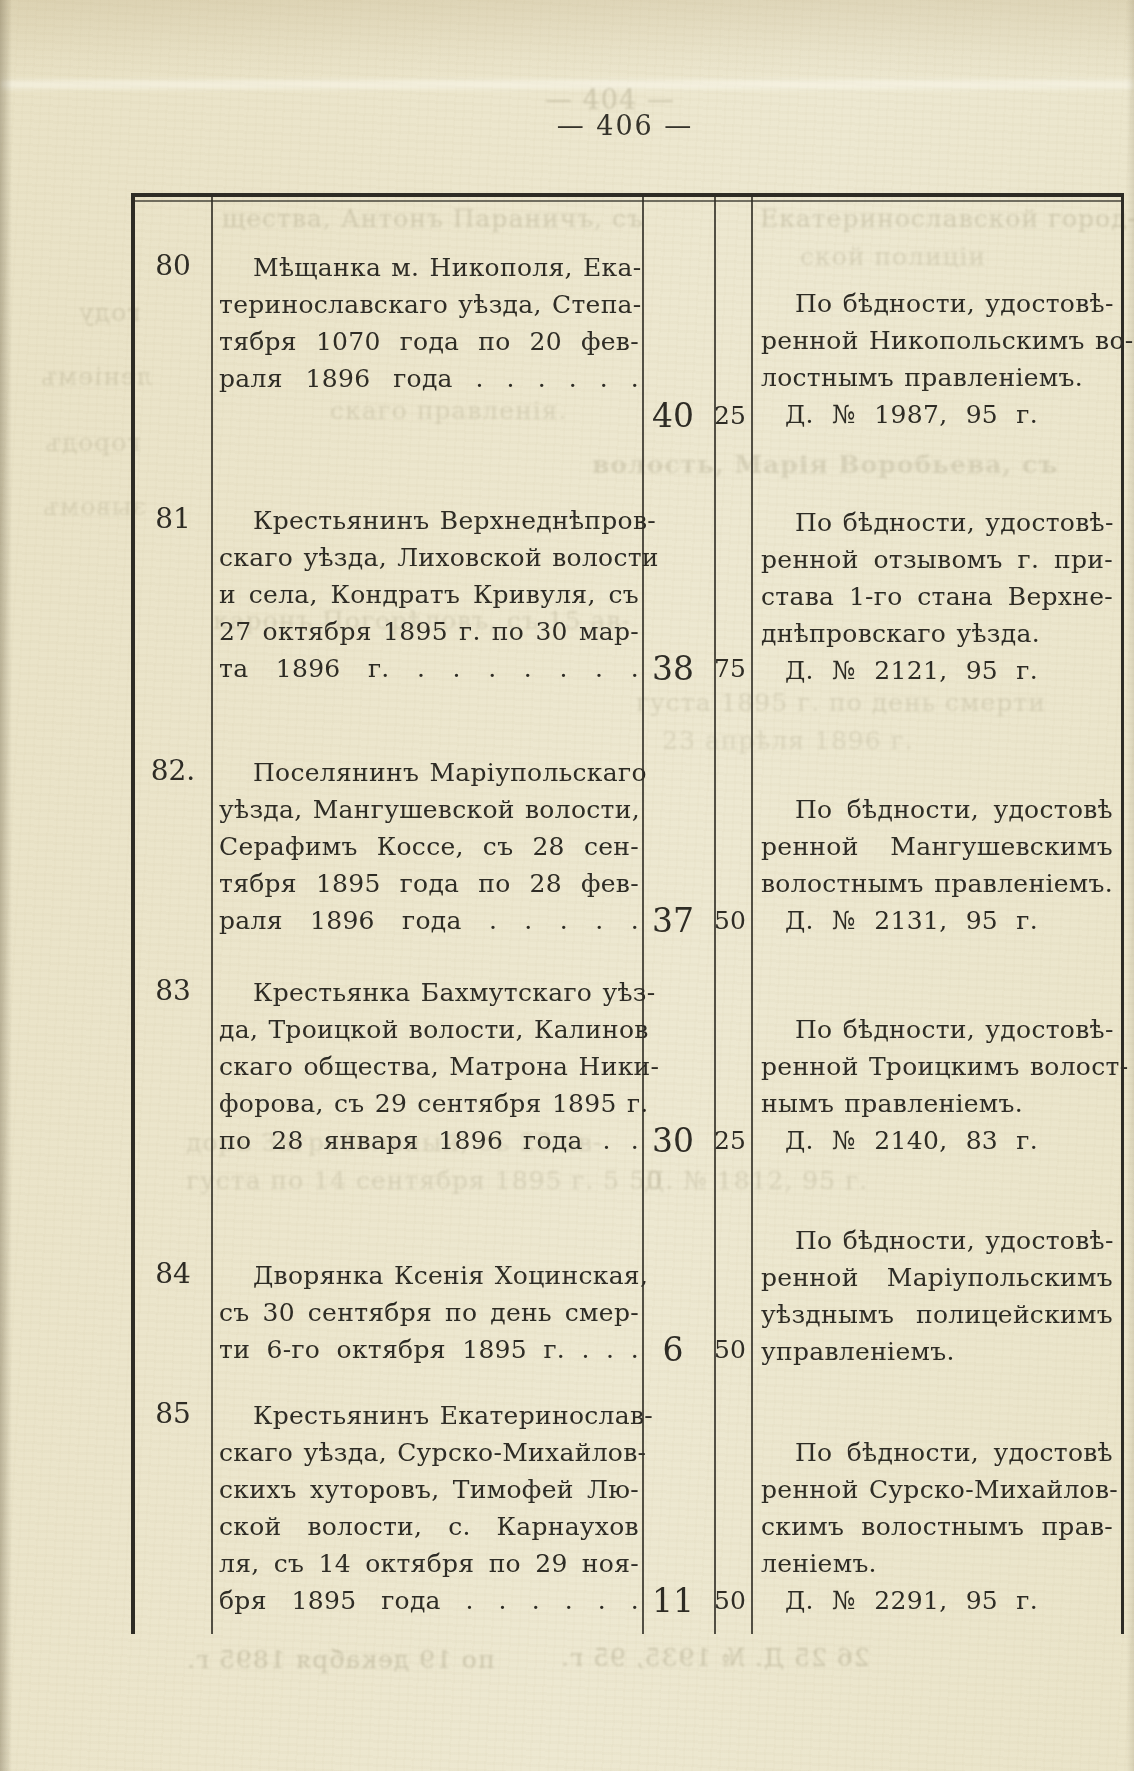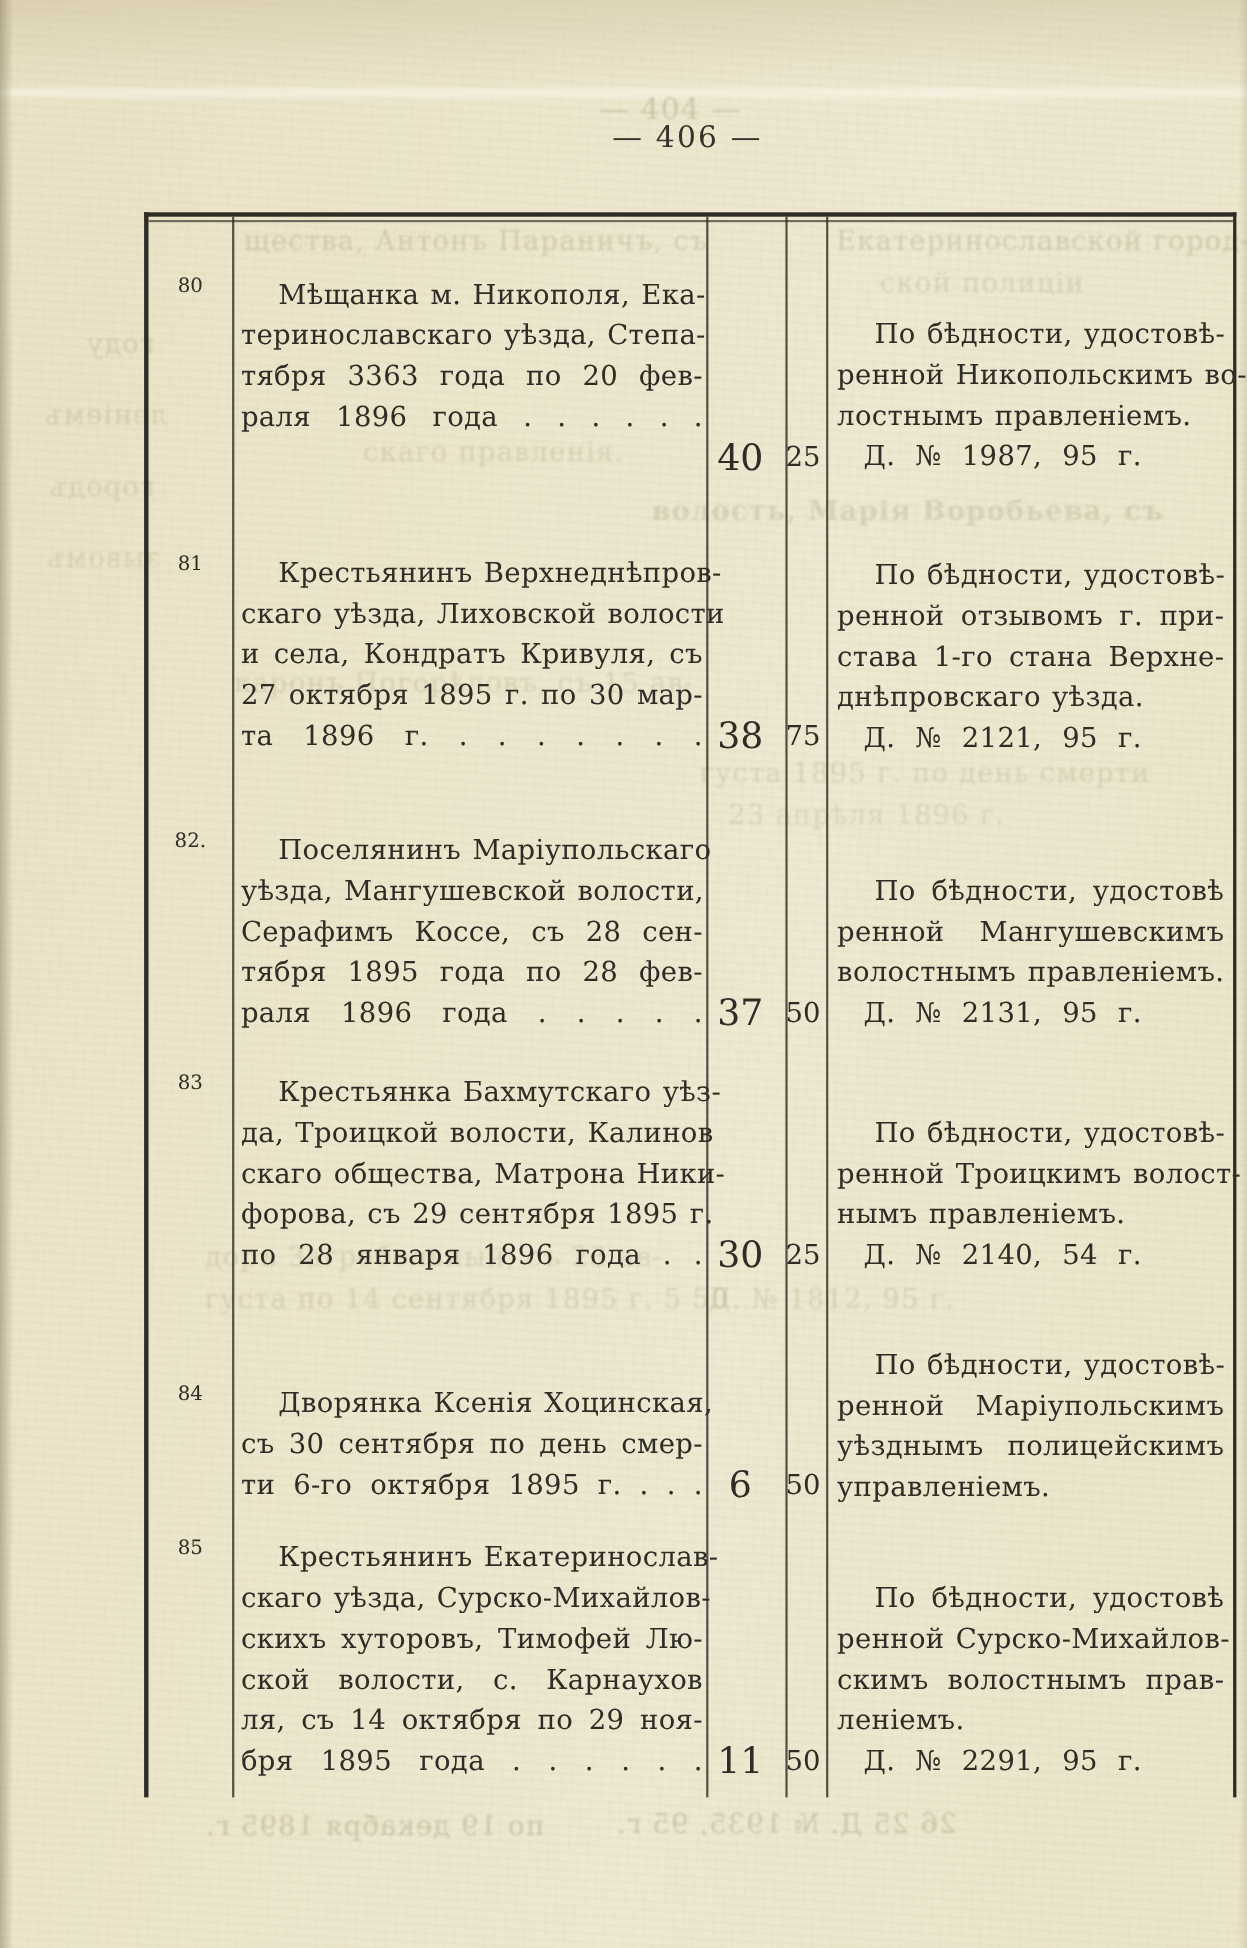--- a/index.html
+++ b/index.html
@@ -28,21 +28,21 @@
   .mir{transform:scaleX(-1);}
 
   .ledger{position:absolute;left:131px;top:193px;width:986px;height:1437px;
     border-left:4px solid #2e2c25;border-right:3px solid #2e2c25;border-top:4px solid #2e2c25;}
   .innerule{position:absolute;top:3px;left:0;width:100%;height:2px;background:rgba(46,44,37,.65);}
   .v{position:absolute;top:0;bottom:0;width:2px;background:rgba(48,45,37,.82);}
   .v1{left:76px;}.v2{left:507px;}.v3{left:579px;}.v4{left:616px;}
 
   .entry{position:absolute;left:0;width:100%;}
   .entry > div{position:absolute;}
-  .num{top:0;left:0;width:76px;text-align:center;font-size:18px;}
+  .num{top:0;left:0;width:76px;text-align:center;font-size:28px;}
   .desc{top:0;left:84px;width:420px;}
   .notes{left:626px;width:352px;}
   .ln{height:37px;line-height:37px;font-size:25px;letter-spacing:.3px;word-spacing:2px;
       text-align:justify;text-align-last:justify;white-space:nowrap;}
   .ind{text-indent:34px;}
   .left{text-align-last:left;}
   .dnum{text-align-last:left;padding-left:24px;word-spacing:10px;}
   .rub{left:507px;width:62px;text-align:center;font-size:33px;line-height:37px;}
   .kop{left:579px;width:37px;text-align:left;font-size:25px;line-height:37px;}
 </style>
@@ -82,21 +82,21 @@
     <div class="v v1"></div>
     <div class="v v2"></div>
     <div class="v v3"></div>
     <div class="v v4"></div>
 
     <div class="entry" style="top:52px;">
       <div class="num">80</div>
       <div class="desc">
         <div class="ln ind">Мѣщанка м. Никополя, Ека-</div>
         <div class="ln">теринославскаго уѣзда, Степа-</div>
-        <div class="ln">тября 3363 года по 20 фев-</div>
+        <div class="ln">тября 1070 года по 20 фев-</div>
         <div class="ln">раля 1896 года . . . . . .</div>
       </div>
       <div class="rub" style="top:148px;">40</div>
       <div class="kop" style="top:148px;">25</div>
       <div class="notes" style="top:36px;">
         <div class="ln ind">По бѣдности, удостовѣ-</div>
         <div class="ln">ренной Никопольскимъ во-</div>
         <div class="ln left">лостнымъ правленіемъ.</div>
         <div class="ln dnum">Д. № 1987, 95 г.</div>
       </div>
@@ -149,21 +149,21 @@
         <div class="ln">скаго общества, Матрона Ники-</div>
         <div class="ln">форова, съ 29 сентября 1895 г.</div>
         <div class="ln">по 28 января 1896 года . .</div>
       </div>
       <div class="rub" style="top:148px;">30</div>
       <div class="kop" style="top:148px;">25</div>
       <div class="notes" style="top:37px;">
         <div class="ln ind">По бѣдности, удостовѣ-</div>
         <div class="ln">ренной Троицкимъ волост-</div>
         <div class="ln left">нымъ правленіемъ.</div>
-        <div class="ln dnum">Д. № 2140, 54 г.</div>
+        <div class="ln dnum">Д. № 2140, 83 г.</div>
       </div>
     </div>
 
     <div class="entry" style="top:1060px;">
       <div class="num">84</div>
       <div class="desc">
         <div class="ln ind">Дворянка Ксенія Хоцинская,</div>
         <div class="ln">съ 30 сентября по день смер-</div>
         <div class="ln">ти 6-го октября 1895 г. . . .</div>
       </div>

